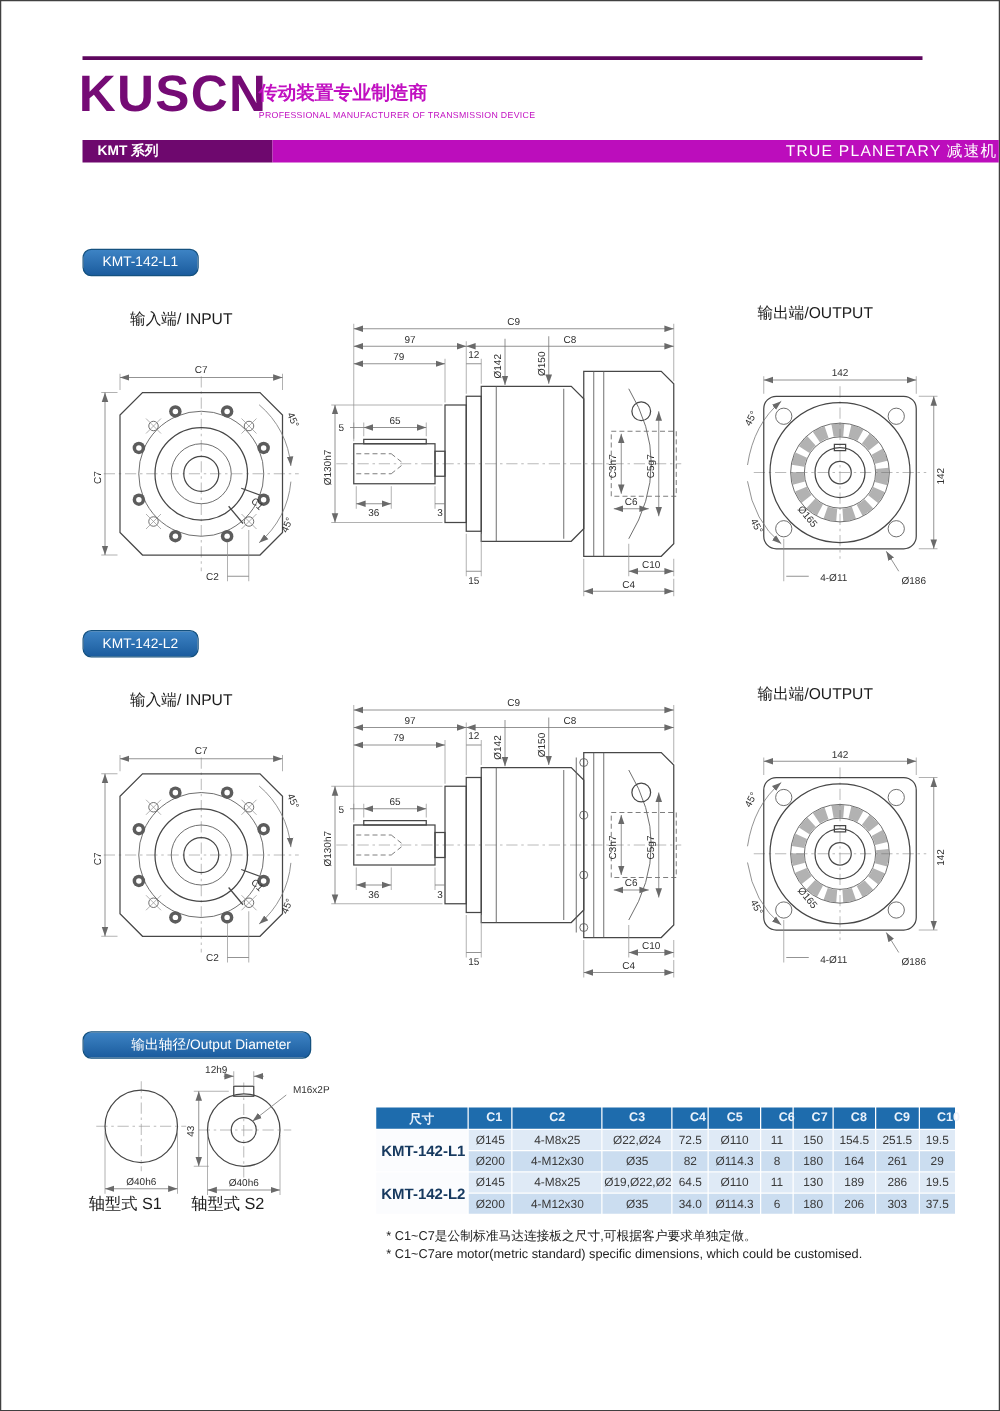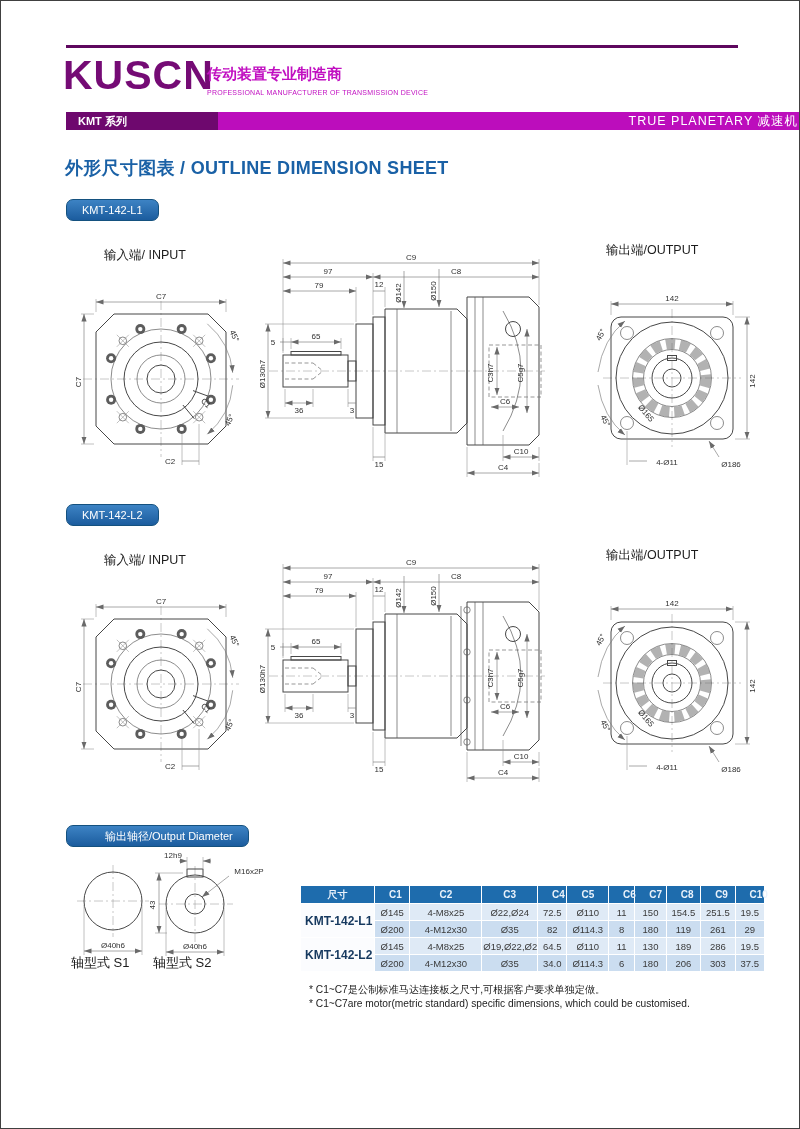--- a/index.html
+++ b/index.html
@@ -68,21 +68,20 @@
 
   <div class="abs rule-top"></div>
   <div class="abs logo">KUSCN</div>
   <div class="abs slogan-cn">传动装置专业制造商</div>
   <div class="abs slogan-en">PROFESSIONAL MANUFACTURER OF TRANSMISSION DEVICE</div>
   <div class="abs series-bar">
     <div class="series-left">KMT 系列</div>
     <div class="series-right">TRUE PLANETARY 减速机</div>
   </div>
 
-  <div class="abs page-title">外形尺寸图表 / OUTLINE DIMENSION SHEET</div>
 
   <div class="badge badge-l1">KMT-142-L1</div>
   <div class="sec sec-l1" id="sec-l1">
   <div class="view-title t-in">输入端/ INPUT</div>
   <div class="view-title t-out">输出端/OUTPUT</div>
 
   <svg class="v-input" width="180" height="200" viewBox="0 0 180 200">
     <g>
       <line class="cl" x1="12" y1="100" x2="168" y2="100"></line>
       <line class="cl" x1="90" y1="22" x2="90" y2="178"></line>
@@ -557,21 +556,21 @@
       <td class="d">19.5</td>
     </tr>
     <tr class="r-b">
       <td class="d">Ø200</td>
       <td class="d">4-M12x30</td>
       <td class="d">Ø35</td>
       <td class="d">82</td>
       <td class="d">Ø114.3</td>
       <td class="d">8</td>
       <td class="d">180</td>
-      <td class="d">119</td>
+      <td class="d">164</td>
       <td class="d">261</td>
       <td class="d">29</td>
     </tr>
     <tr class="r-a">
       <td class="gname" rowspan="2">KMT-142-L2</td>
       <td class="d">Ø145</td>
       <td class="d">4-M8x25</td>
       <td class="d">Ø19,Ø22,Ø24</td>
       <td class="d">64.5</td>
       <td class="d">Ø110</td>

